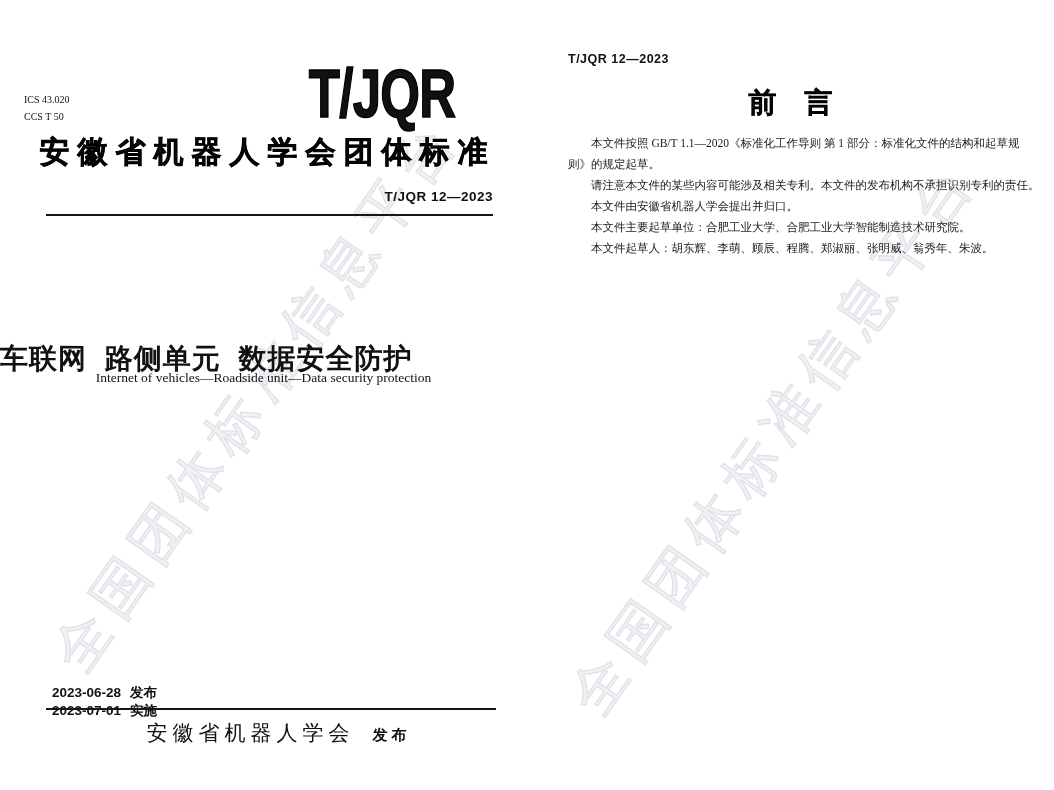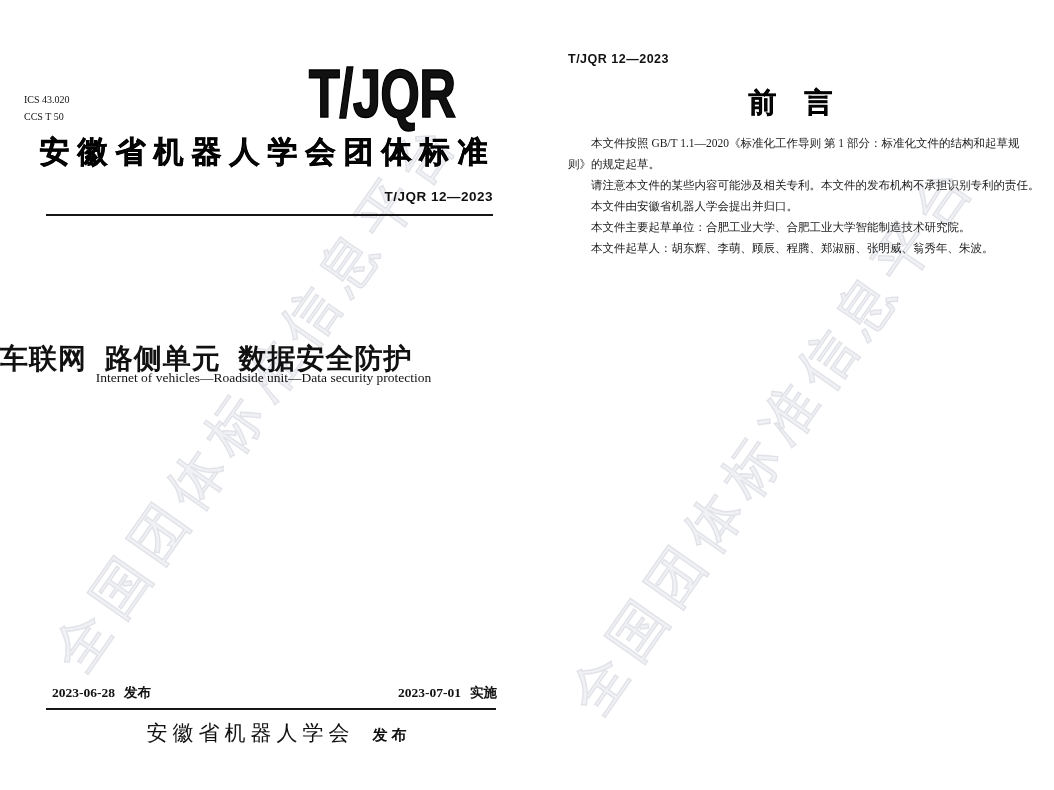--- a/index.html
+++ b/index.html
@@ -54,24 +54,24 @@
     position:absolute; top:340px; left:0; width:527px; text-align:left;
     font-family:"Liberation Sans","DejaVu Sans",sans-serif;
     font-weight:700; font-size:28px; letter-spacing:1px; word-spacing:9px;
   }
   .title-en {
     position:absolute; top:370px; left:0; width:527px; text-align:center;
     font-size:13.5px;
   }
 
   .date-row {
-    position:absolute; top:684px; left:52px; right:30px;
+    position:absolute; top:684px; left:52px; right:40px;
     display:flex; justify-content:space-between;
-    font-family:Liberation Serif, serif;
-    font-weight:600; font-size:13.5px;
+    font-family:Liberation Sans, sans-serif;
+    font-weight:600; font-size:13.5px;flex-direction:column;
   }
   .date-row .cn-label { margin-left:9px; font-weight:700; }
 
   .publisher-row {
     position:absolute; top:719px; left:0; width:527px;
     display:flex; justify-content:center; align-items:baseline;padding-left:30px;
   }
   .publisher-name { font-size:21px; letter-spacing:5px; }
   .publish-label  { font-size:15px; font-weight:700; margin-left:18px; letter-spacing:4px;
                     font-family:"Liberation Sans","DejaVu Sans",sans-serif; }

